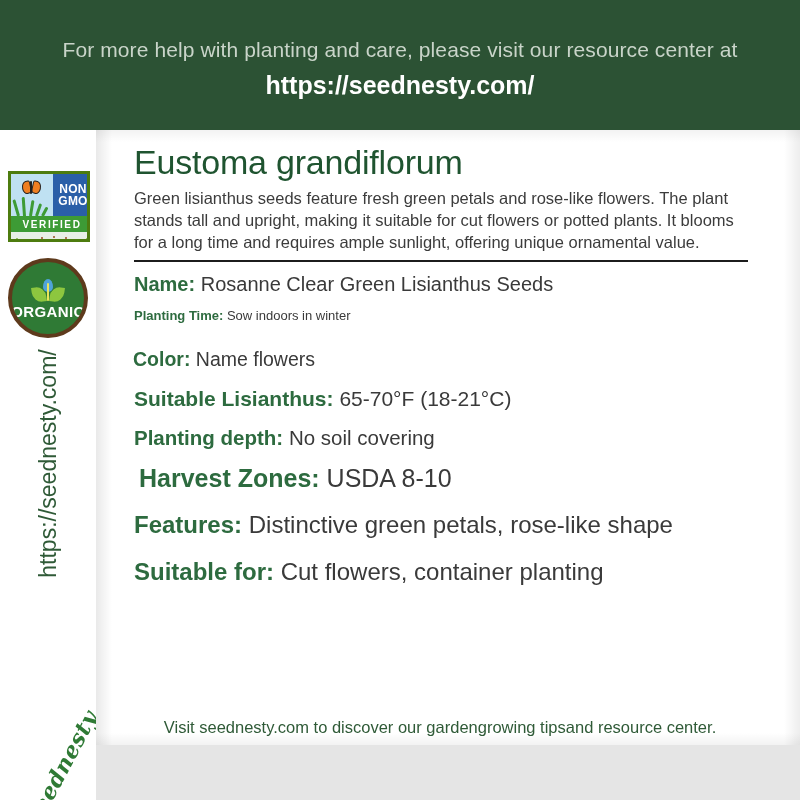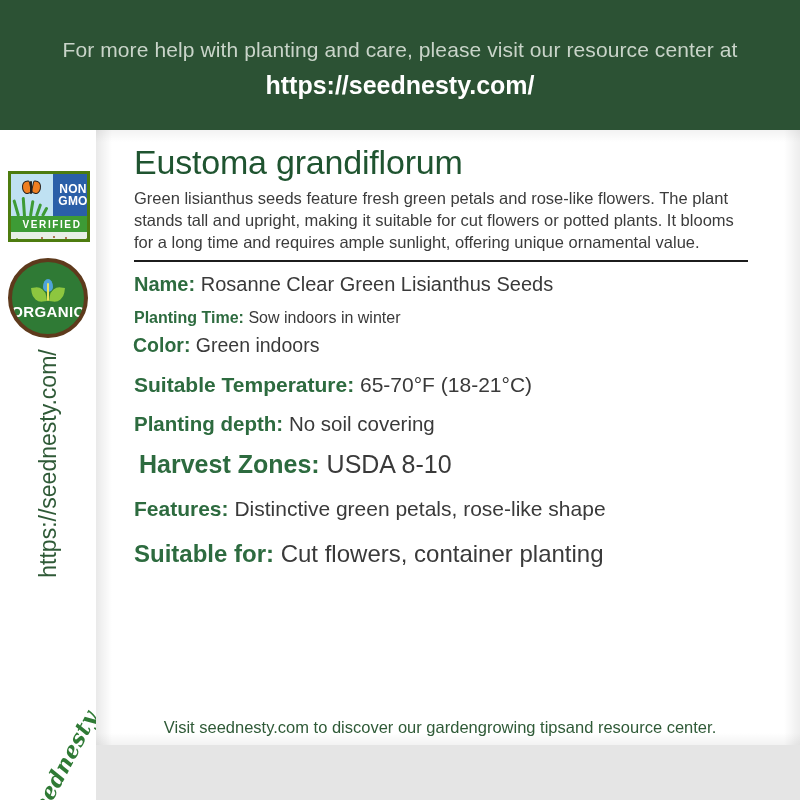--- a/index.html
+++ b/index.html
@@ -350,26 +350,26 @@
   }
   .spec-label {
     color: #2d6b3f;
     font-weight: bold;
   }
   .spec-value {
     color: #3a3a3a;
   }
 
   .spec-row.s-name      { font-size: 20px;   margin-left: 1px;  margin-bottom: 9px; }
-  .spec-row.s-planting  { font-size: 16px;   margin-left: 1px;  margin-bottom: 2px; }
+  .spec-row.s-planting  { font-size: 13px;   margin-left: 1px;  margin-bottom: 20px; }
   .spec-row.s-color     { font-size: 19.5px; margin-left: 0px;  margin-bottom: 11px; }
   .spec-row.s-temp      { font-size: 21px;   margin-left: 1px;  margin-bottom: 9px; }
   .spec-row.s-depth     { font-size: 20.5px; margin-left: 1px;  margin-bottom: 9px; }
   .spec-row.s-zones     { font-size: 25px; margin-left: 6px;  margin-bottom: 11px; }
-  .spec-row.s-features  { font-size: 21px;   margin-left: 1px;  margin-bottom: 13px; }
+  .spec-row.s-features  { font-size: 24px;   margin-left: 1px;  margin-bottom: 13px; }
   .spec-row.s-suitable  { font-size: 24px;   margin-left: 1px;  margin-bottom: 0; }
 
   
   .footer-note {
     position: absolute;
     left: 0;
     top: 718px;
     width: 800px;
     text-align: center;
     color: #2f5a37;
@@ -455,24 +455,24 @@
         <li class="spec-row s-name">
           <span class="spec-label">Name:</span>
           <span class="spec-value">Rosanne Clear Green Lisianthus Seeds</span>
         </li>
         <li class="spec-row s-planting">
           <span class="spec-label">Planting Time:</span>
           <span class="spec-value">Sow indoors in winter</span>
         </li>
         <li class="spec-row s-color">
           <span class="spec-label">Color:</span>
-          <span class="spec-value">Green indoors</span>
+          <span class="spec-value">Name flowers</span>
         </li>
         <li class="spec-row s-temp">
-          <span class="spec-label">Suitable Temperature:</span>
+          <span class="spec-label">Suitable Lisianthus:</span>
           <span class="spec-value">65-70°F (18-21°C)</span>
         </li>
         <li class="spec-row s-depth">
           <span class="spec-label">Planting depth:</span>
           <span class="spec-value">No soil covering</span>
         </li>
         <li class="spec-row s-zones">
           <span class="spec-label">Harvest Zones:</span>
           <span class="spec-value">USDA 8-10</span>
         </li>

